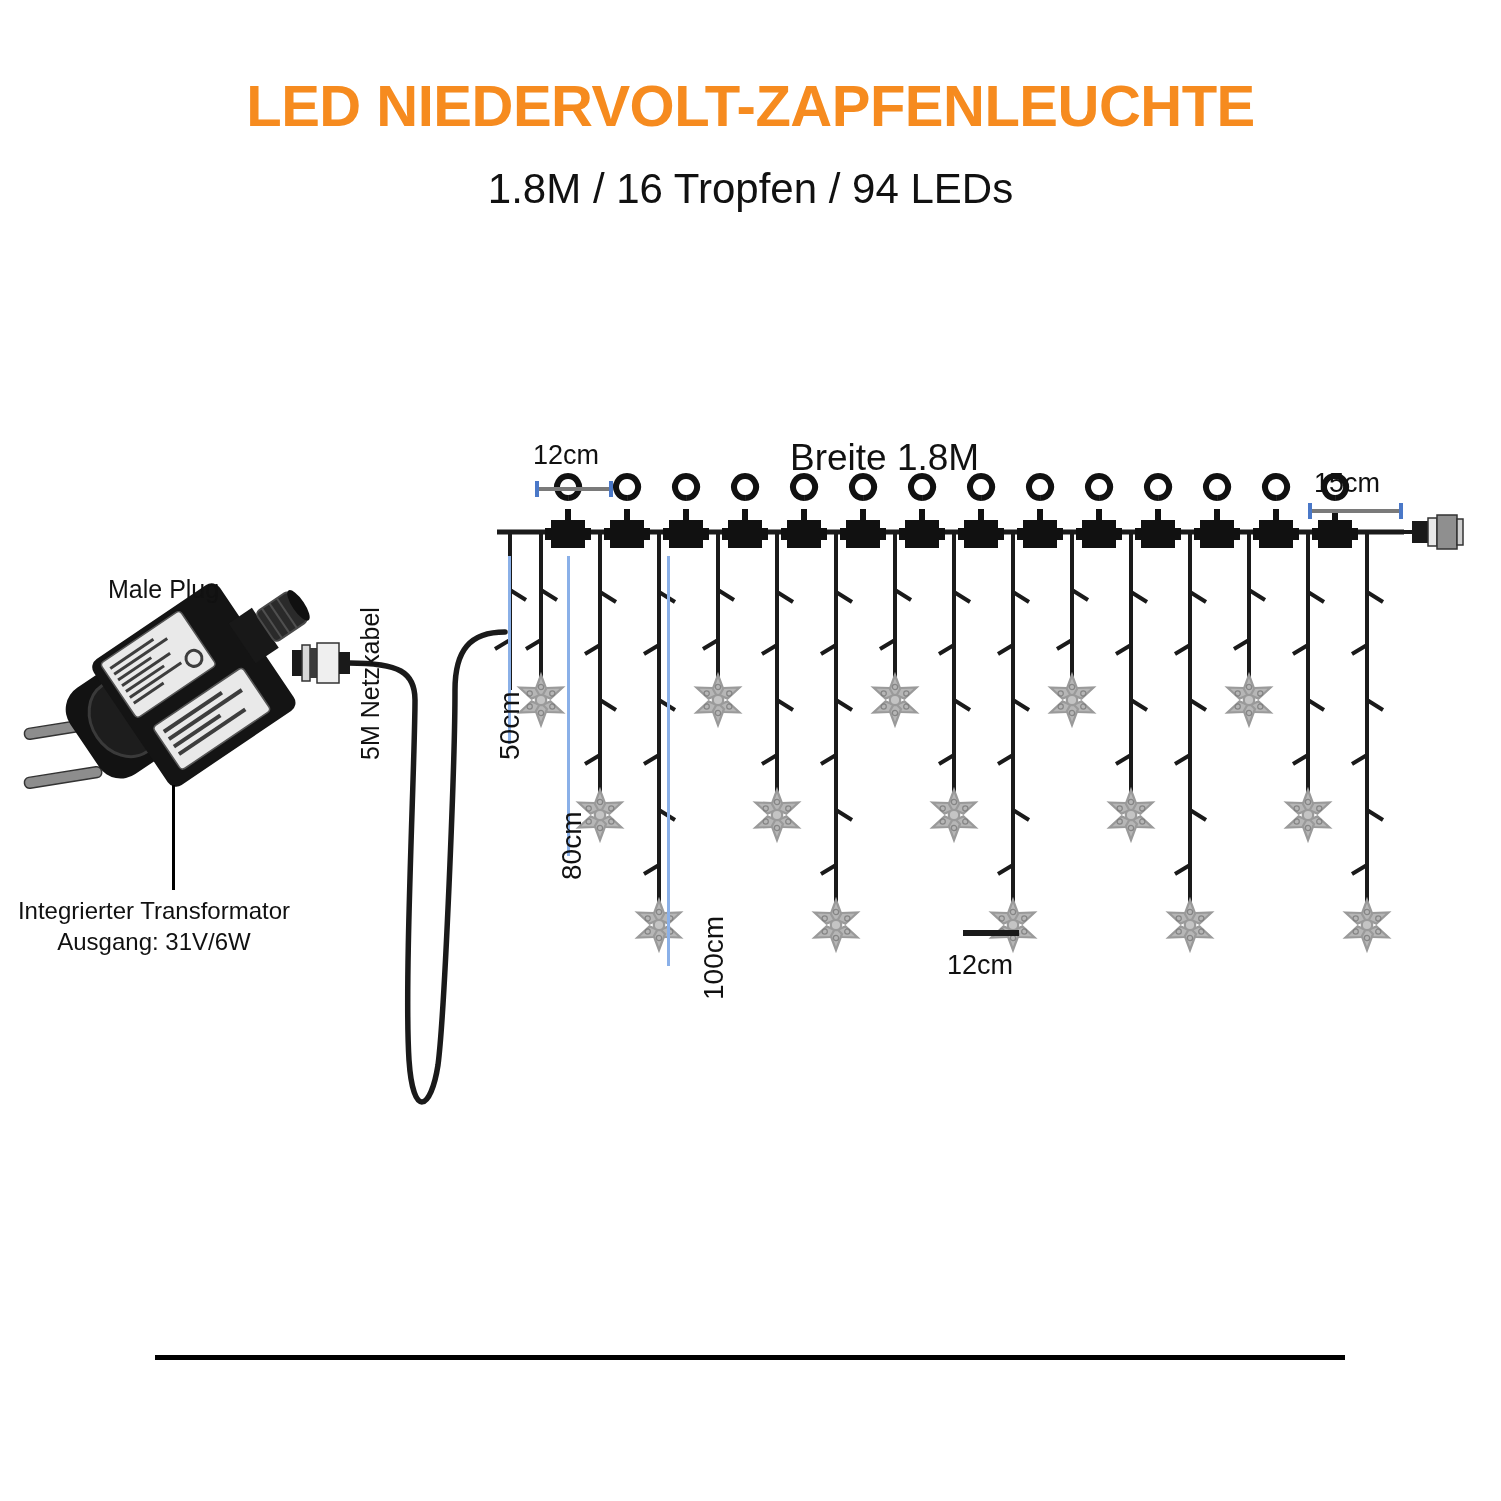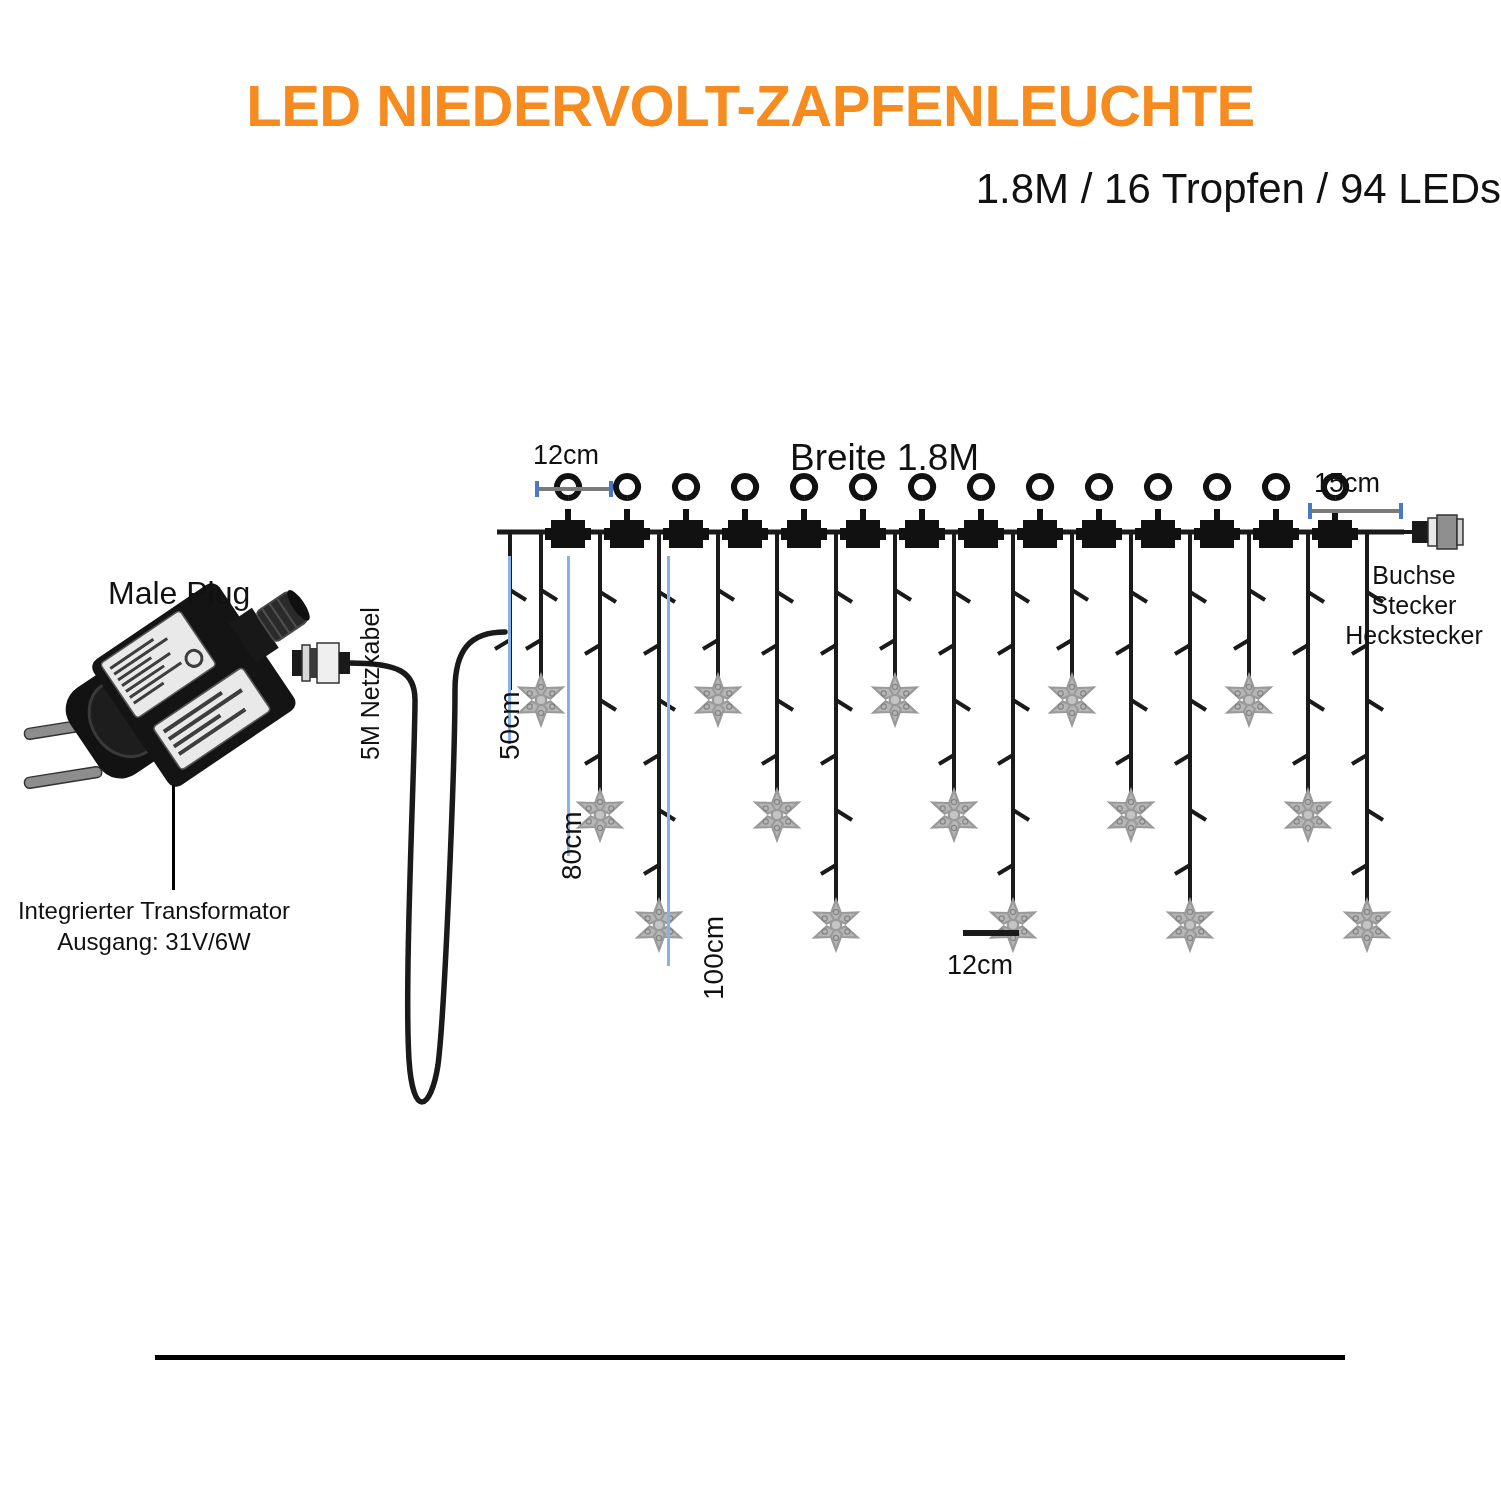--- a/index.html
+++ b/index.html
@@ -8,33 +8,33 @@
   #stage{position:absolute;inset:0;}
   .abs{position:absolute;}
 
   
   #title{
     left:0;top:72px;width:1501px;text-align:center;
     font-size:58px;font-weight:bold;letter-spacing:-0.5px;
     color:#F68B1F;white-space:nowrap;
   }
   #subtitle{
-    left:0;top:165px;width:1501px;text-align:right;
+    left:0;top:165px;width:1501px;text-align:center;
     font-size:42px;font-weight:normal;color:#111;white-space:nowrap;
   }
   #footer-rule{
     left:155px;top:1355px;width:1190px;height:5px;background:#000;
   }
   #footer-text{
     left:0;top:1392px;width:1501px;text-align:center;
     font-size:44px;color:#111;white-space:nowrap;
   }
 
   
-  #male-plug-label{left:108px;top:575px;font-size:32px;color:#111;white-space:nowrap;}
+  #male-plug-label{left:108px;top:575px;font-size:25px;color:#111;white-space:nowrap;}
   #transformer-caption{
     left:4px;top:895px;width:300px;text-align:center;
     font-size:24px;line-height:31px;color:#111;
   }
   #plug-leader{left:172px;top:785px;width:3px;height:105px;background:#000;}
 
   #netzkabel-label{
     left:356px;top:760px;font-size:25px;color:#111;white-space:nowrap;
     transform:rotate(-90deg);transform-origin:0 0;
   }
@@ -301,24 +301,20 @@
   <div class="abs guide" style="left:508px;top:556px;height:188px;"></div>
   <div class="abs guide" style="left:567px;top:556px;height:300px;"></div>
   <div class="abs guide" style="left:667px;top:556px;height:410px;"></div>
 
   <div class="abs dim" id="dim-12cm-top">12cm</div>
 
   <div class="abs" id="breite-label">Breite 1.8M</div>
 
   <div class="abs dim" id="dim-15cm">15cm</div>
 
-  <div class="abs" id="buchse-label">
-    <div>Buchse Stecker</div>
-    <div>Heckstecker</div>
-  </div>
 
   <div class="abs vdim" id="dim-50">50cm</div>
   <div class="abs vdim" id="dim-80">80cm</div>
   <div class="abs vdim" id="dim-100">100cm</div>
 
   <div class="abs" id="bar-12cm-bottom"></div>
   <div class="abs dim" id="dim-12cm-bottom">12cm</div>
 
   <div class="abs" id="male-plug-label">Male Plug</div>
 

